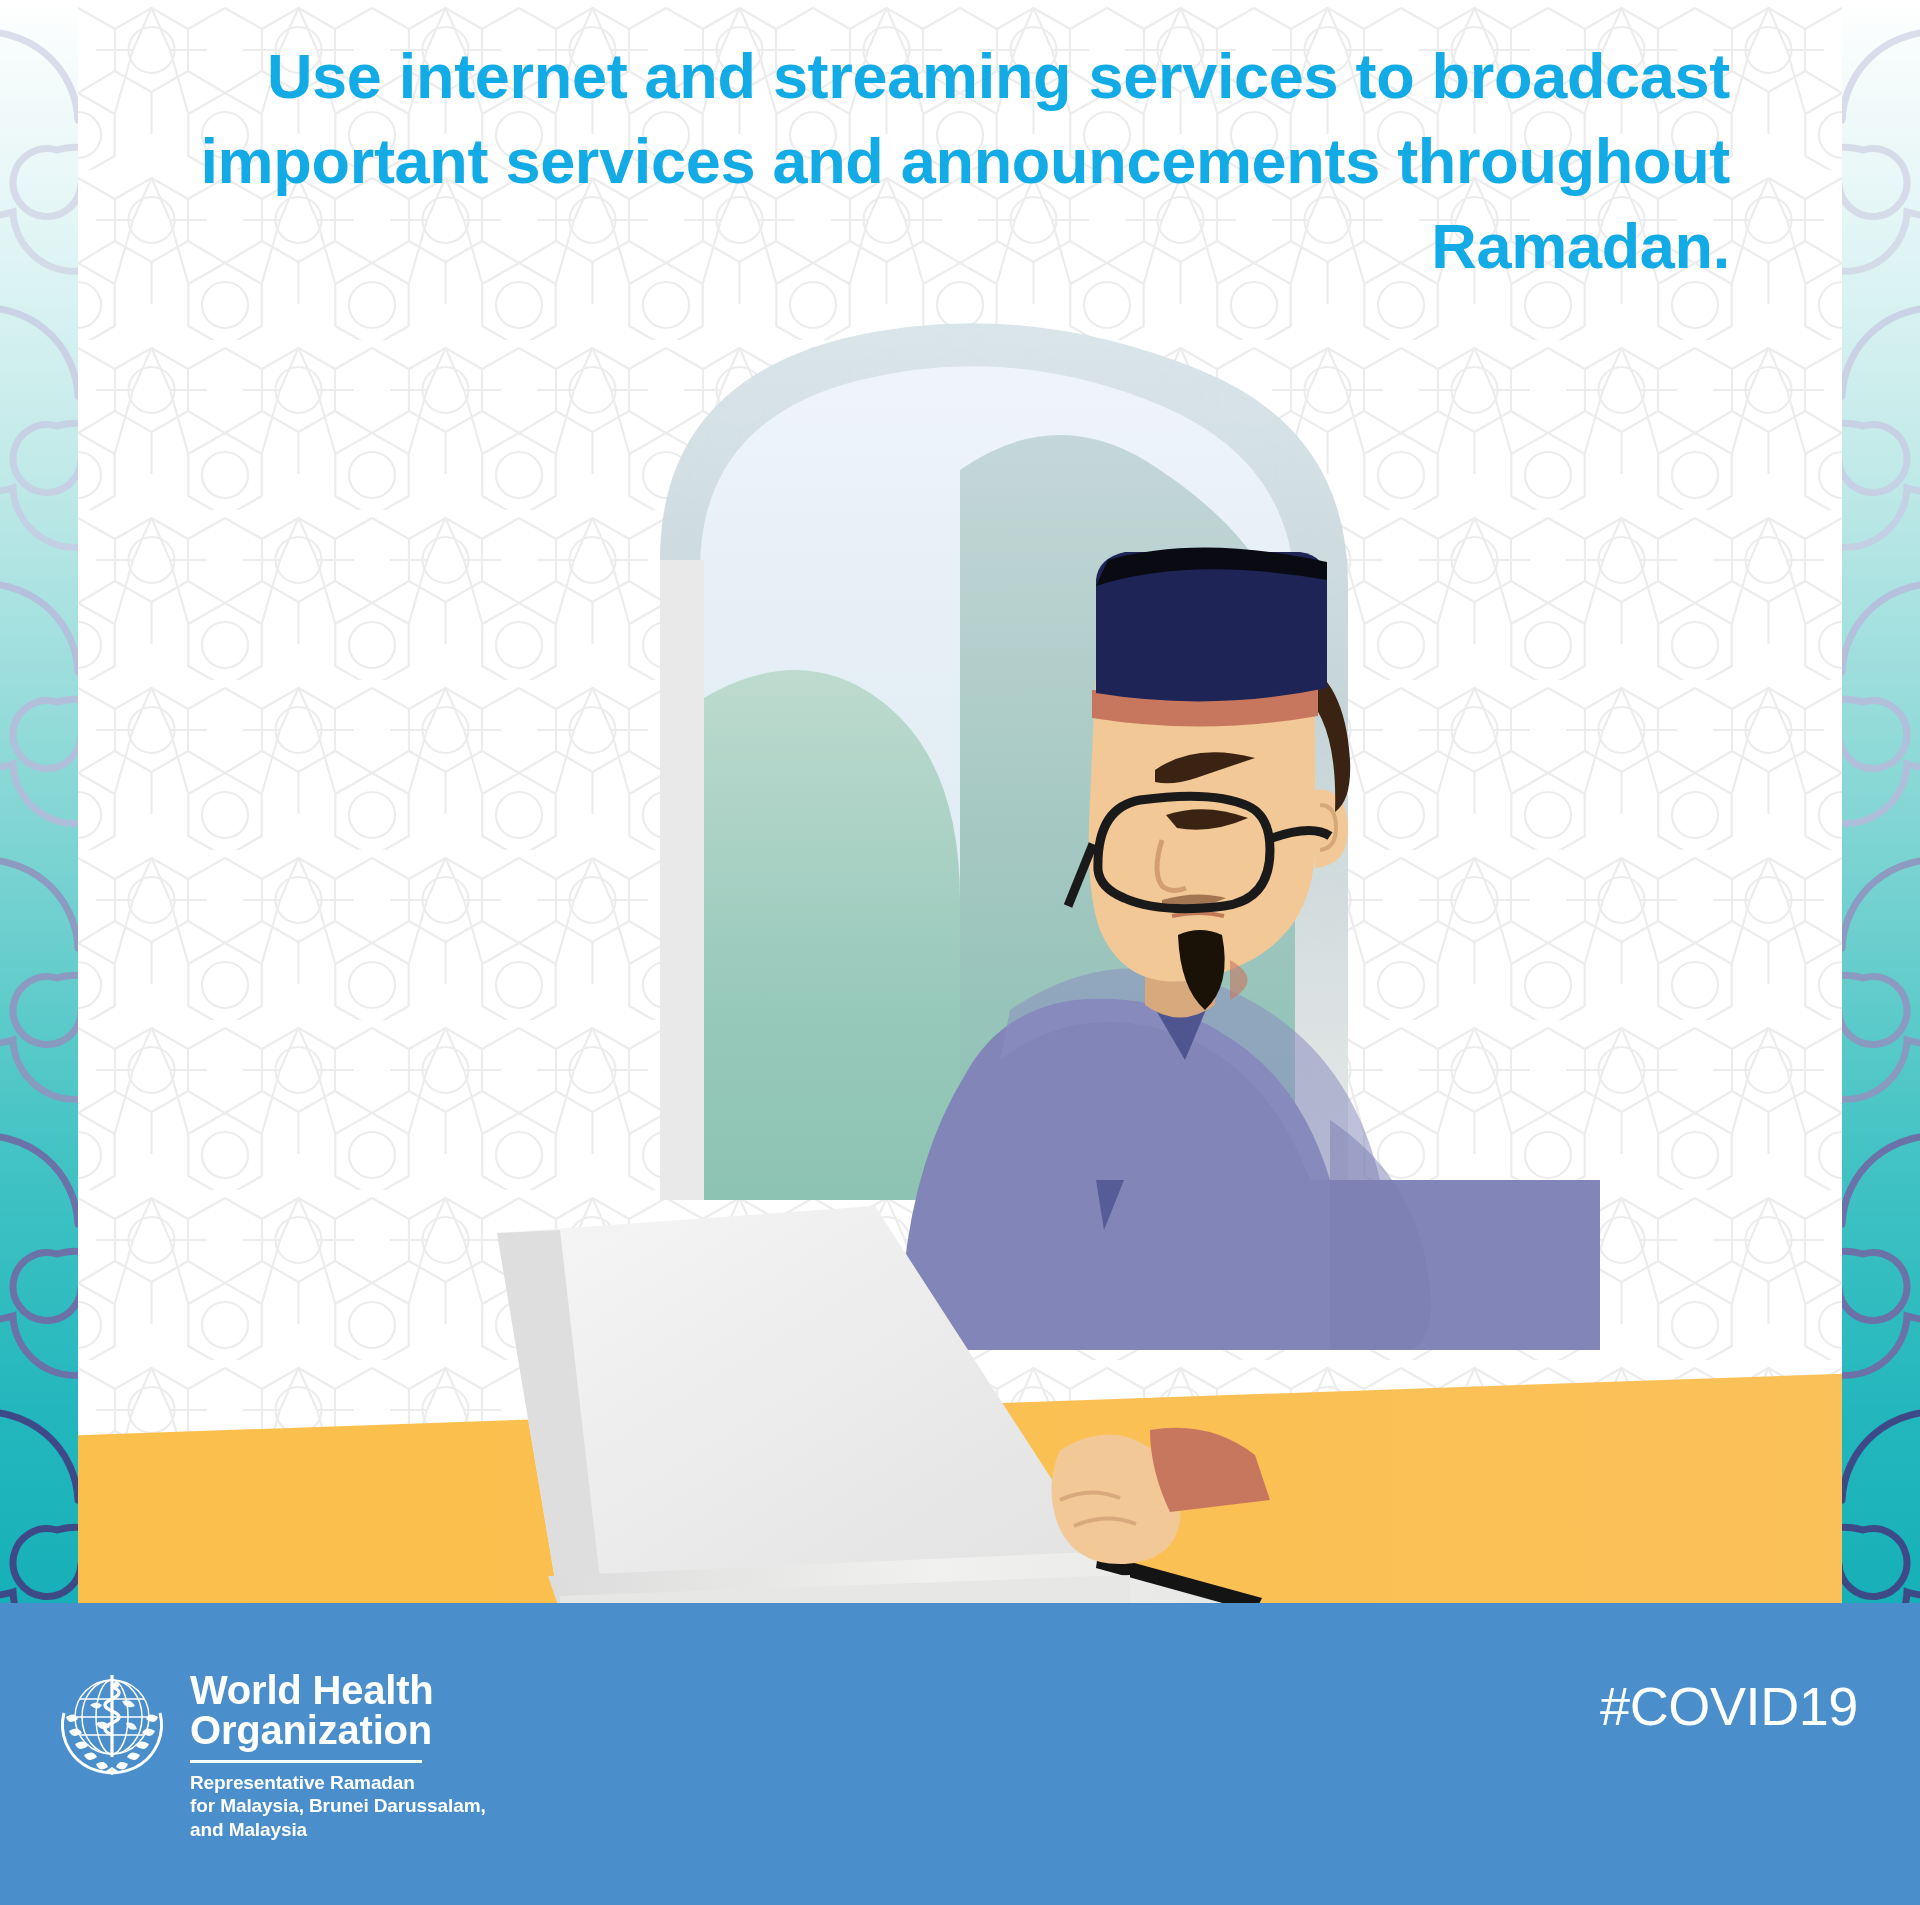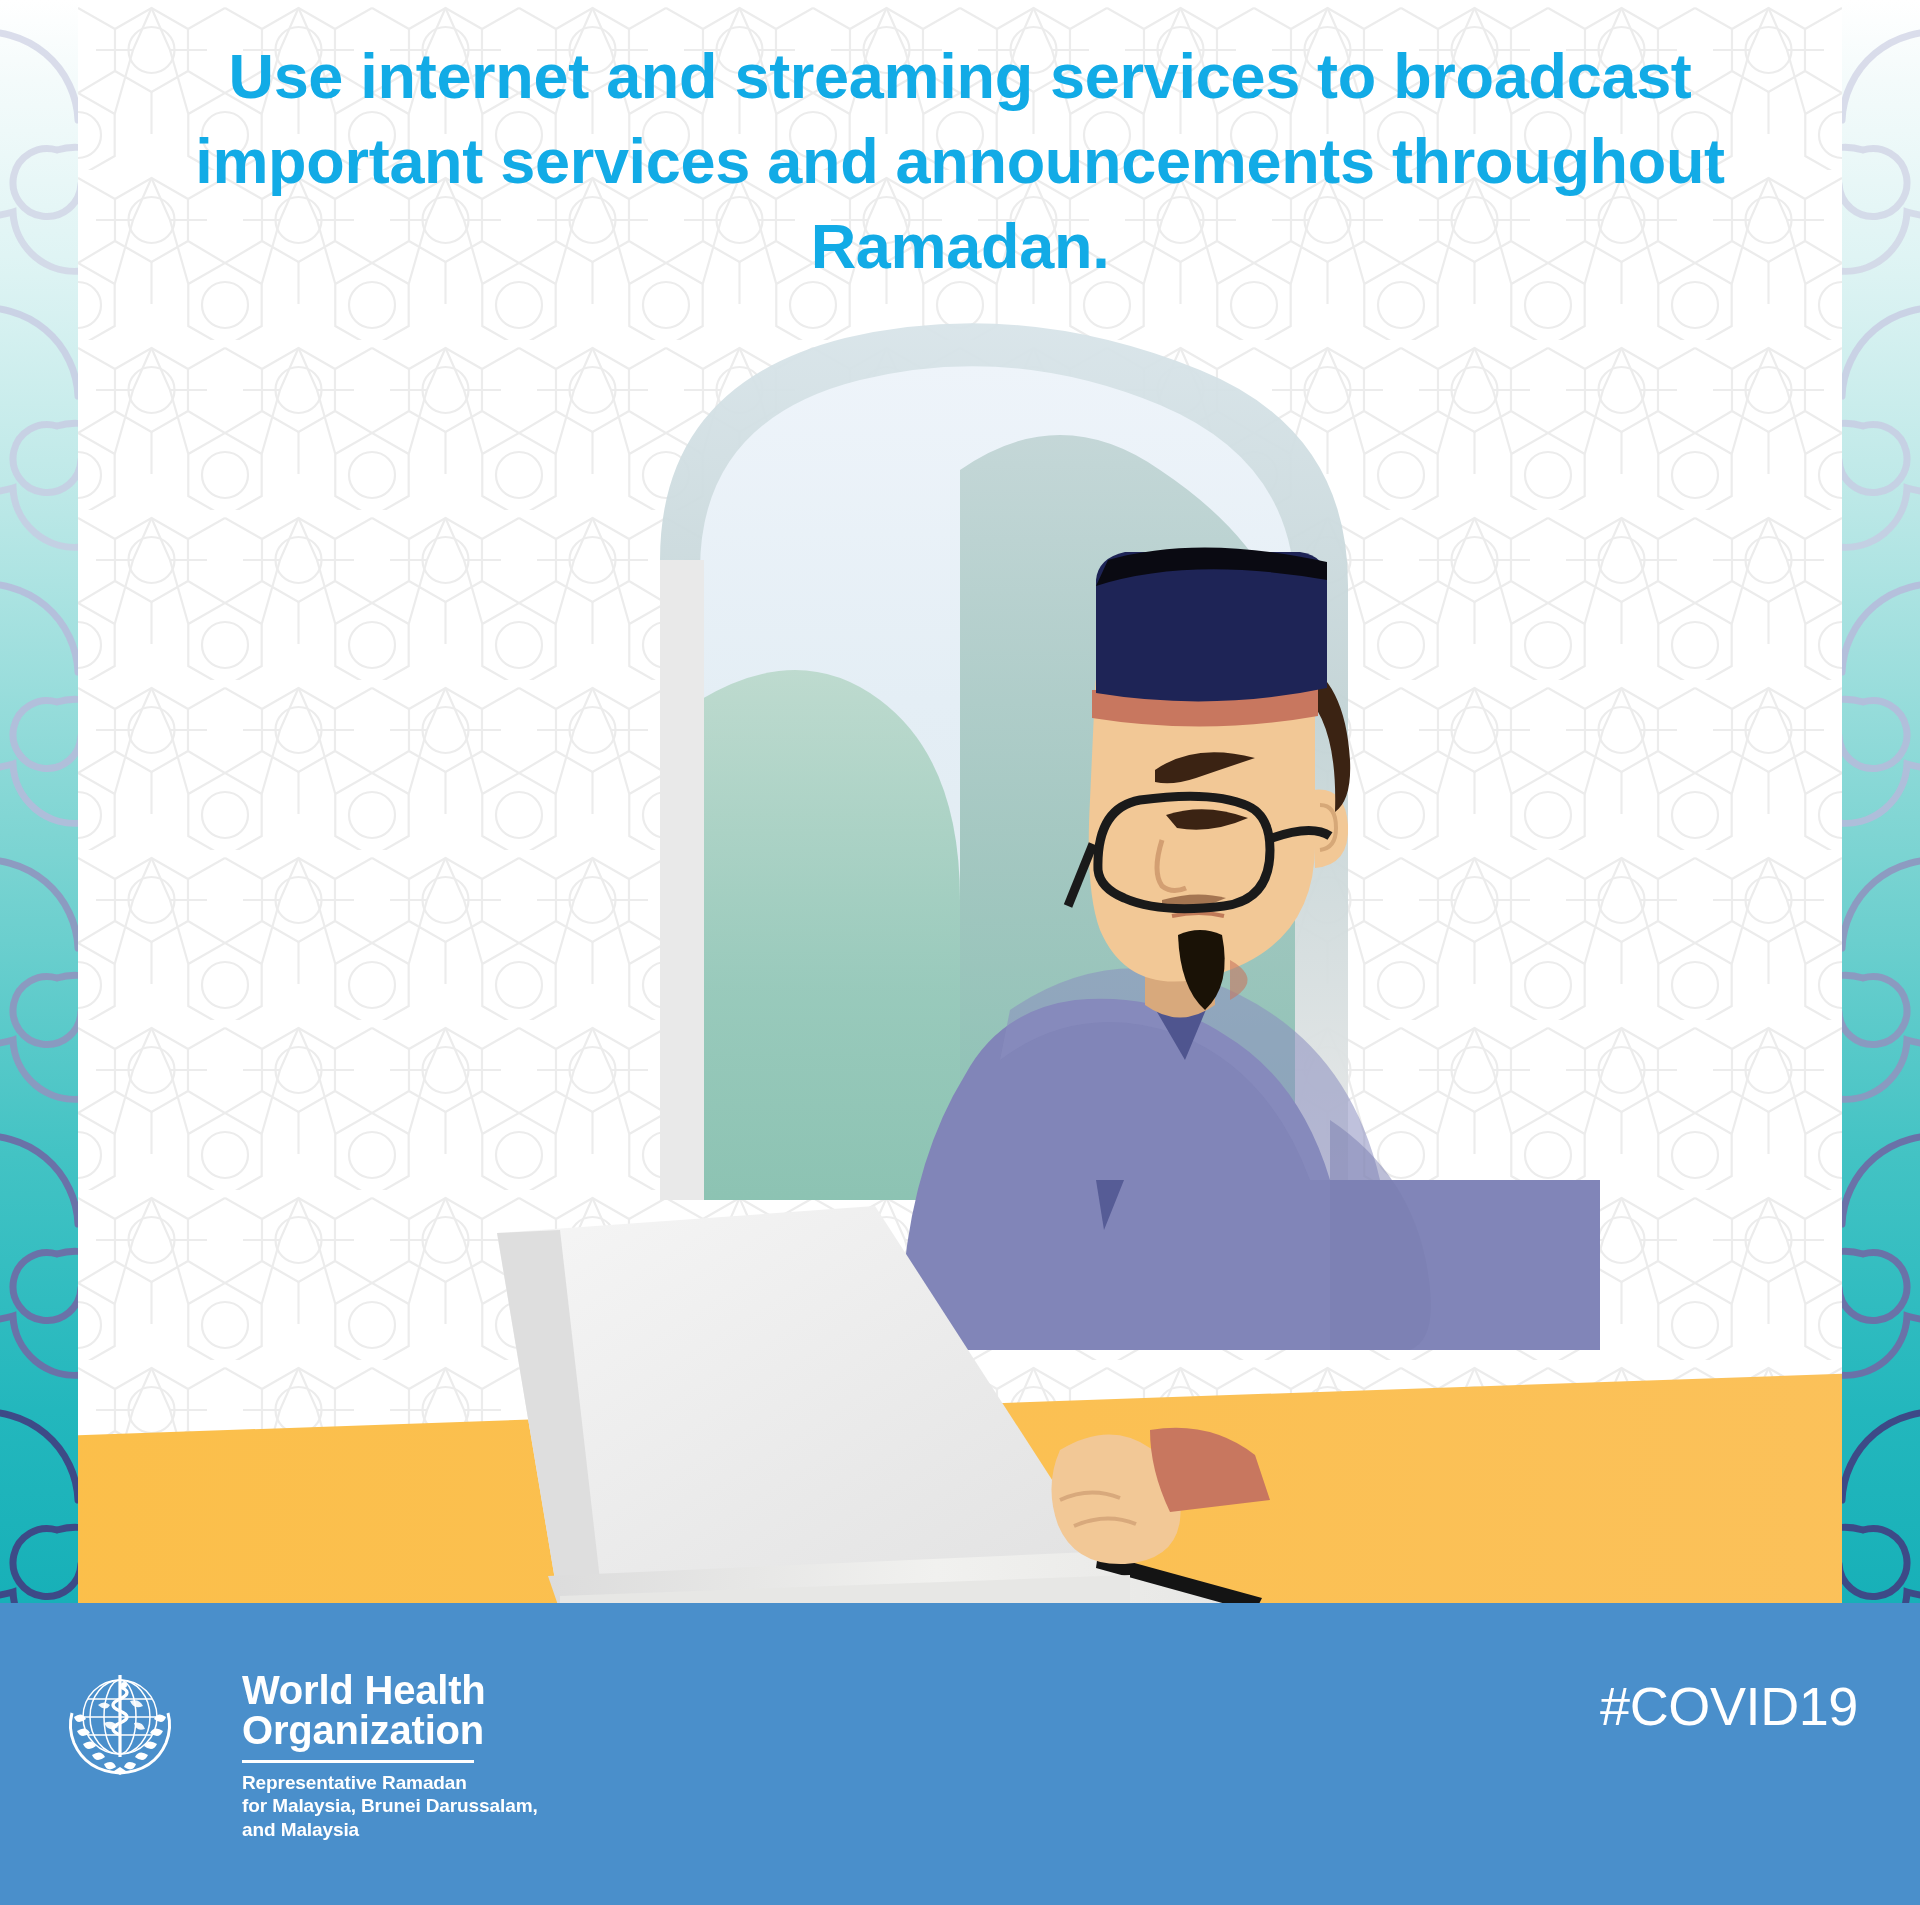--- a/index.html
+++ b/index.html
@@ -37,38 +37,38 @@
     position:absolute;left:78px;top:0;right:78px;height:1603px;
     opacity:1;
   }
 
   
   .arch-wrap{position:absolute;left:0;top:0;width:1920px;height:1603px;}
 
   
   .headline{
     position:absolute;left:0;top:34px;width:1920px;
-    text-align:center;
+    text-align:right;
     color:#12ABE6;
     font-size:63px;
     font-weight:bold;
     line-height:1.35;
     letter-spacing:-0.3px;
     padding:0 190px;
     box-sizing:border-box;
   }
 
   
   .footer{
     position:absolute;left:0;bottom:0;width:1920px;height:302px;
     background:#4A8FCB;
   }
   .footer .who-lockup{
-    position:absolute;left:58px;top:58px;
-    display:flex;align-items:flex-start;gap:44px;
+    position:absolute;left:50px;top:58px;
+    display:flex;align-items:flex-start;
   }
   .who-emblem{width:124px;height:124px;flex:0 0 124px;margin-right:16px;}
   .who-words{padding-top:10px;}
   .who-line1,.who-line2{
     color:#ffffff;font-weight:bold;font-size:40px;line-height:0.99;
     letter-spacing:-0.2px;white-space:nowrap;
   }
   .who-rule{
     width:232px;height:3px;background:#ffffff;margin:10px 0 8px 0;
   }

